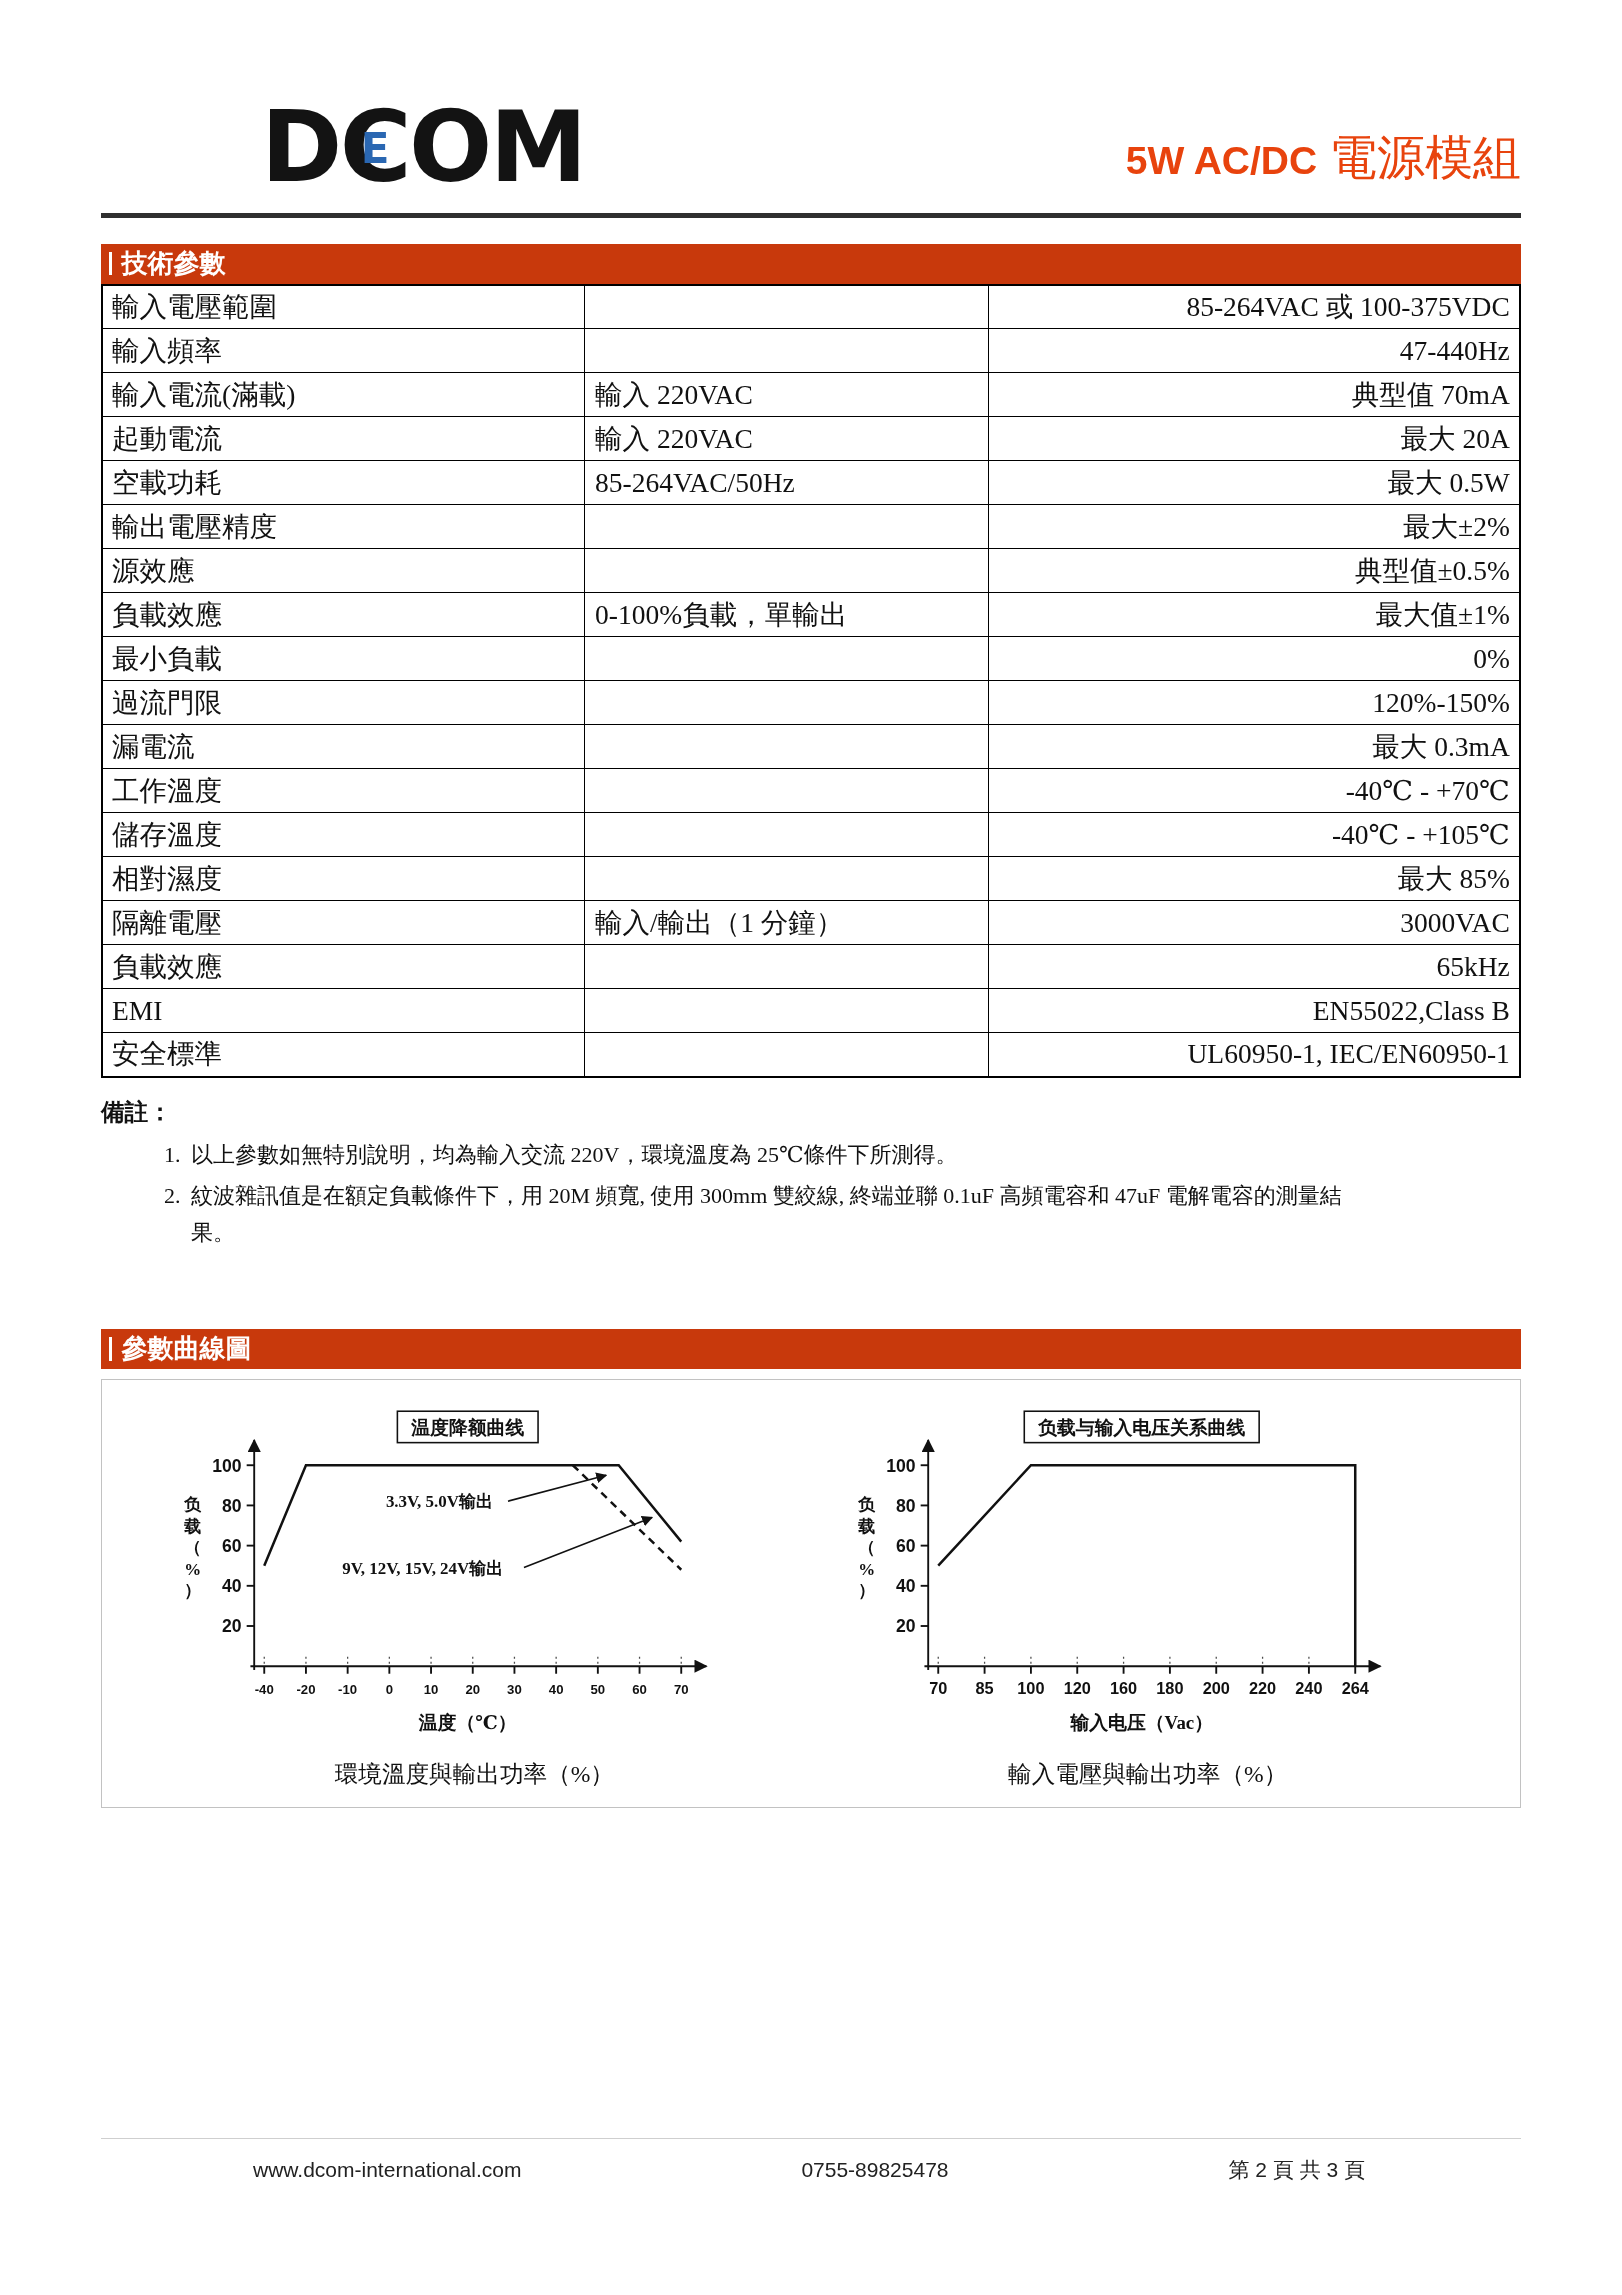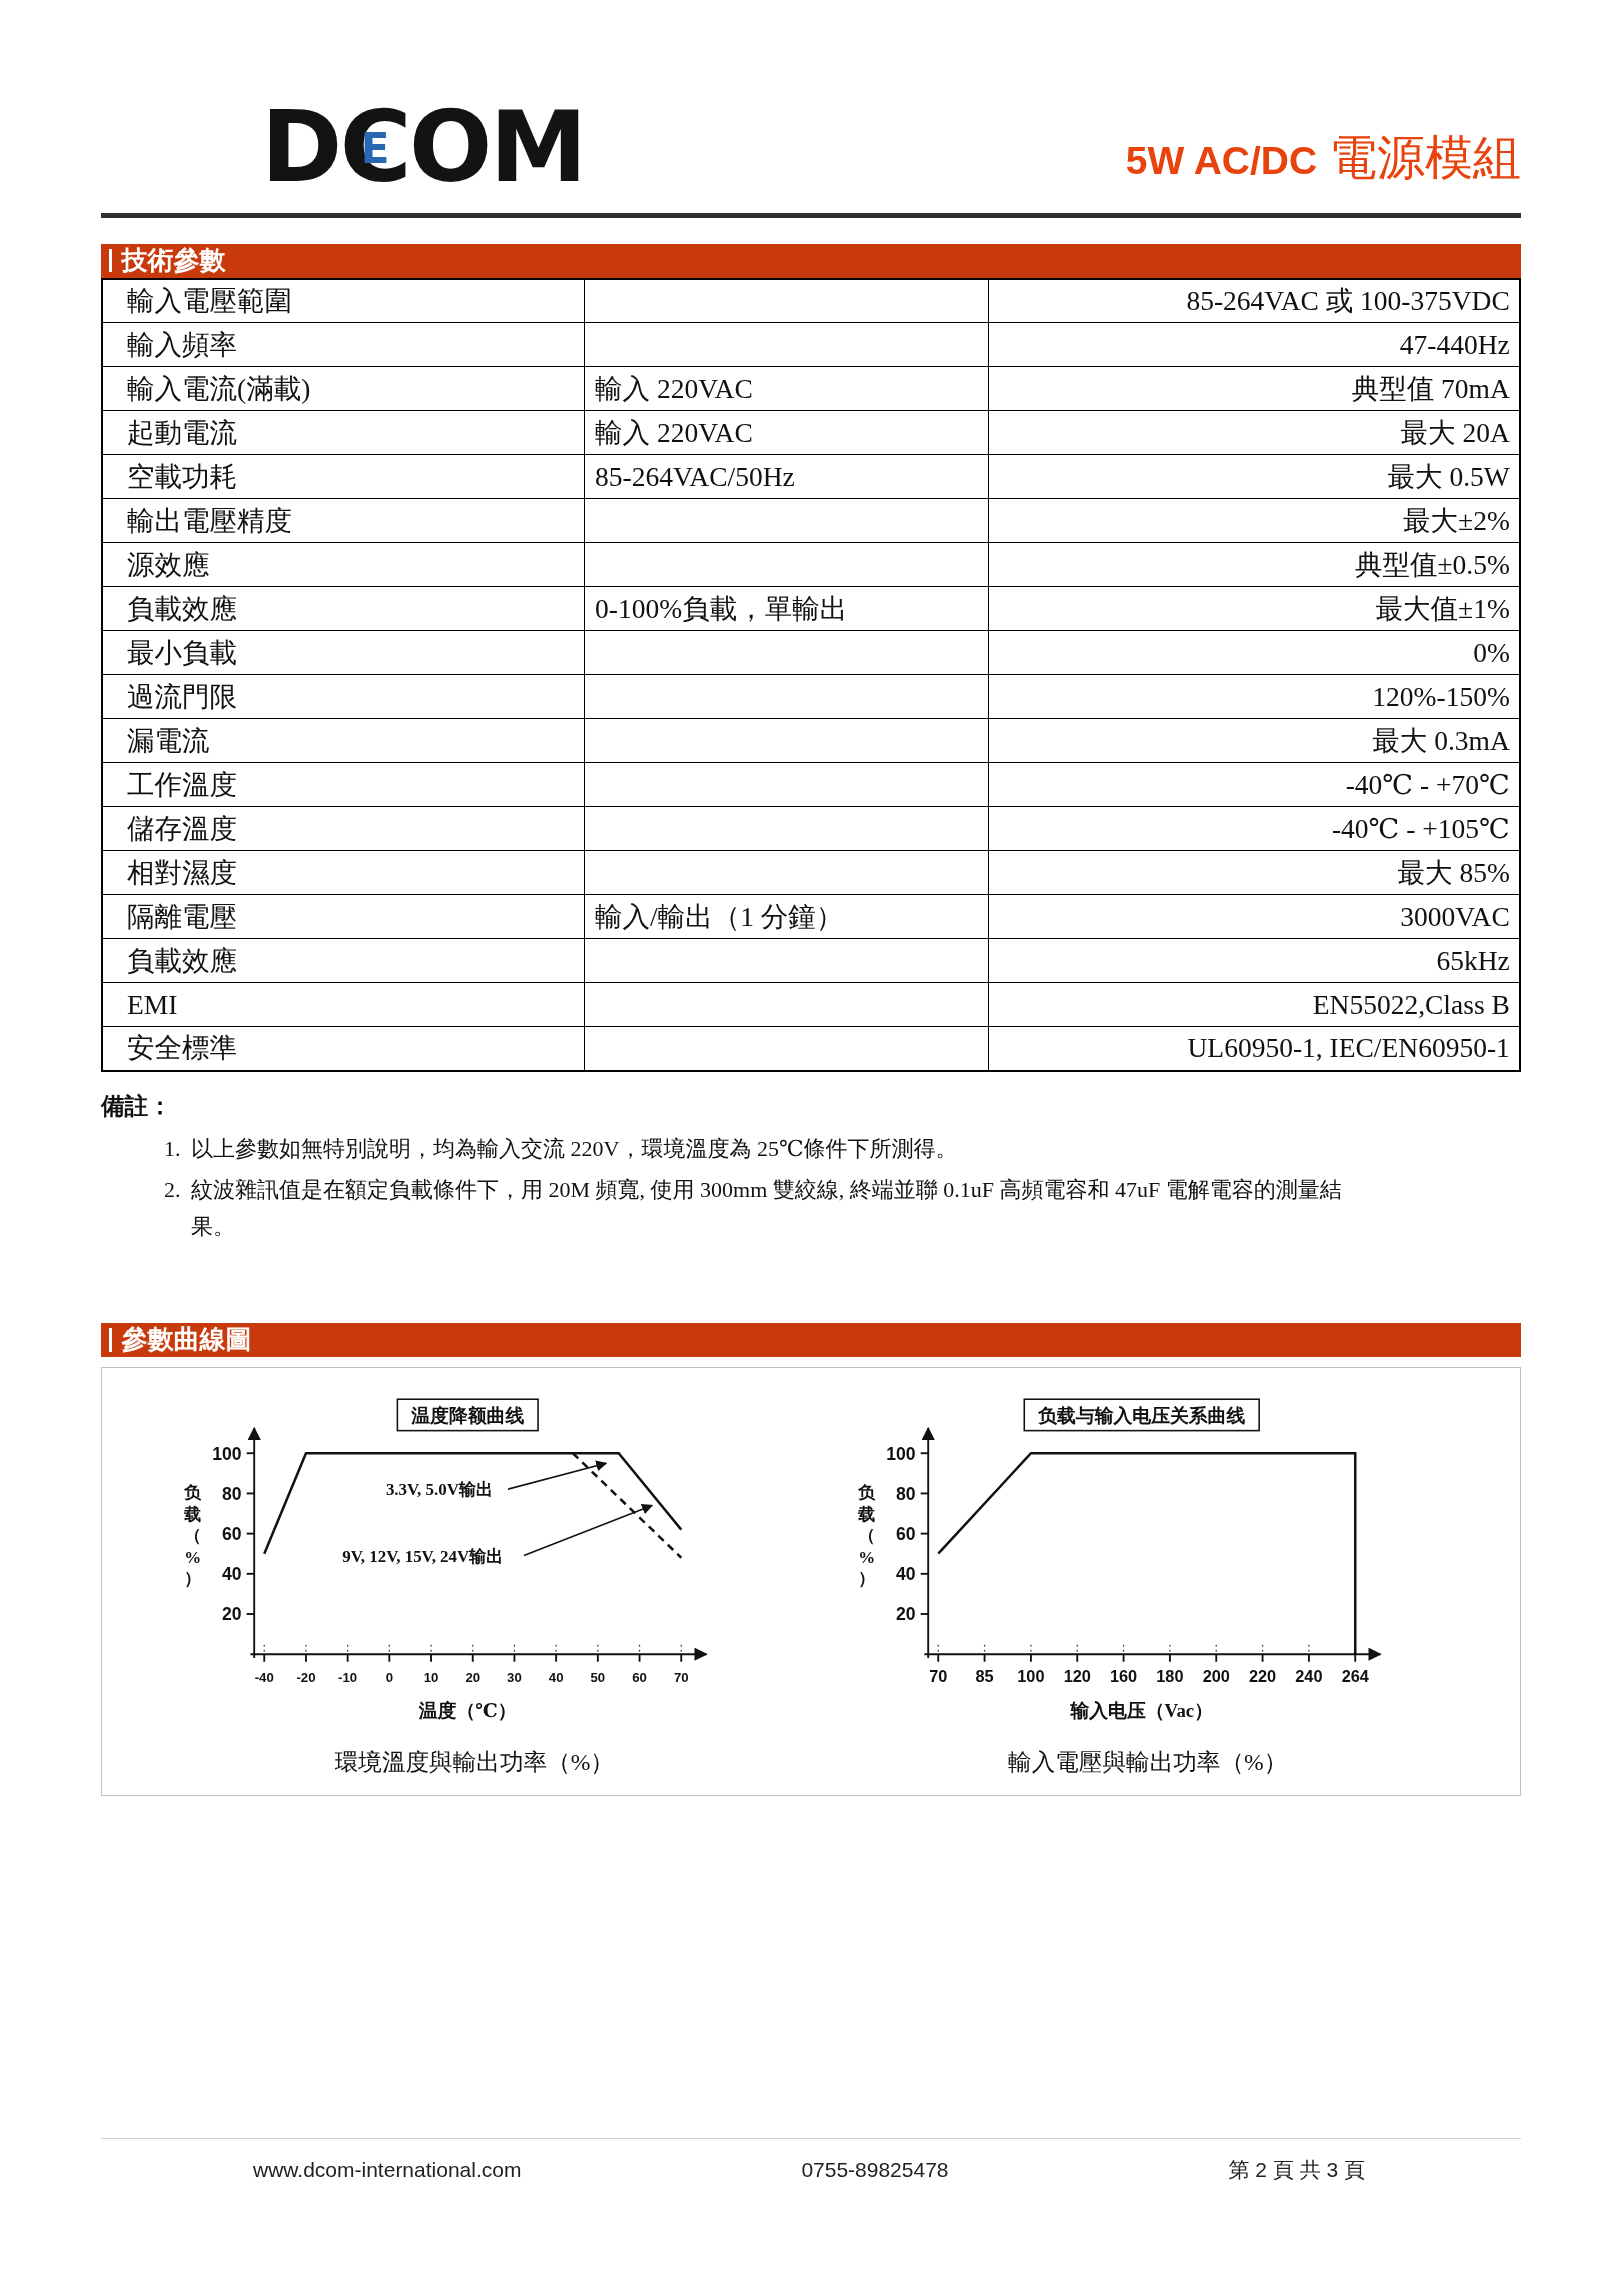--- a/index.html
+++ b/index.html
@@ -55,21 +55,21 @@
     color: var(--title-orange, #e8430d);
     margin-left: 9.2px;
   }
   .header-rule { height: 4.6px; background: #2f2f2f; margin-top: 17px; }
 
   
   .section-bar {
     margin-top: 26px;
     background: var(--bar-bg, #c8390c);
     color: #fff;
-    height: 34px;
+    height: 40px;
     display: flex; align-items: center; gap: 9.2px;
     padding-left: 7.9px;
     font-family: "Liberation Sans", sans-serif;
     font-size: 26px; font-weight: bold;
   }
   .section-bar.curves { margin-top: 77px; }
   .bar-tick { width: 3.3px; height: 23.6px; background: #fff; }
 
   
   table.tech {
@@ -79,21 +79,21 @@
     table-layout: fixed;
   }
   .tech td {
     border: 1.3px solid #000;
     height: 44px;
     padding: 0 10.5px;
     font-size: 27.5px;
     overflow: hidden;
     white-space: nowrap;
   }
-  .tech td.c1 { padding-left: 24px; }
+  .tech td.c1 { padding-left: 9px; }
   .tech td.c3 { text-align: right; padding-right: 9.2px; margin-left: 40px; }
 
   
   .notes { margin-top: 18.3px; }
   .notes-label {
     font-family: "Liberation Sans", sans-serif;
     font-size: 23.6px; font-weight: bold;
   }
   .notes ol { list-style: none; margin: 7.9px 0 0 0; padding: 0 0 0 63px; }
   .notes li { display: flex; gap: 10.5px; font-size: 22px; line-height: 1.7; margin-bottom: 3.9px; }

